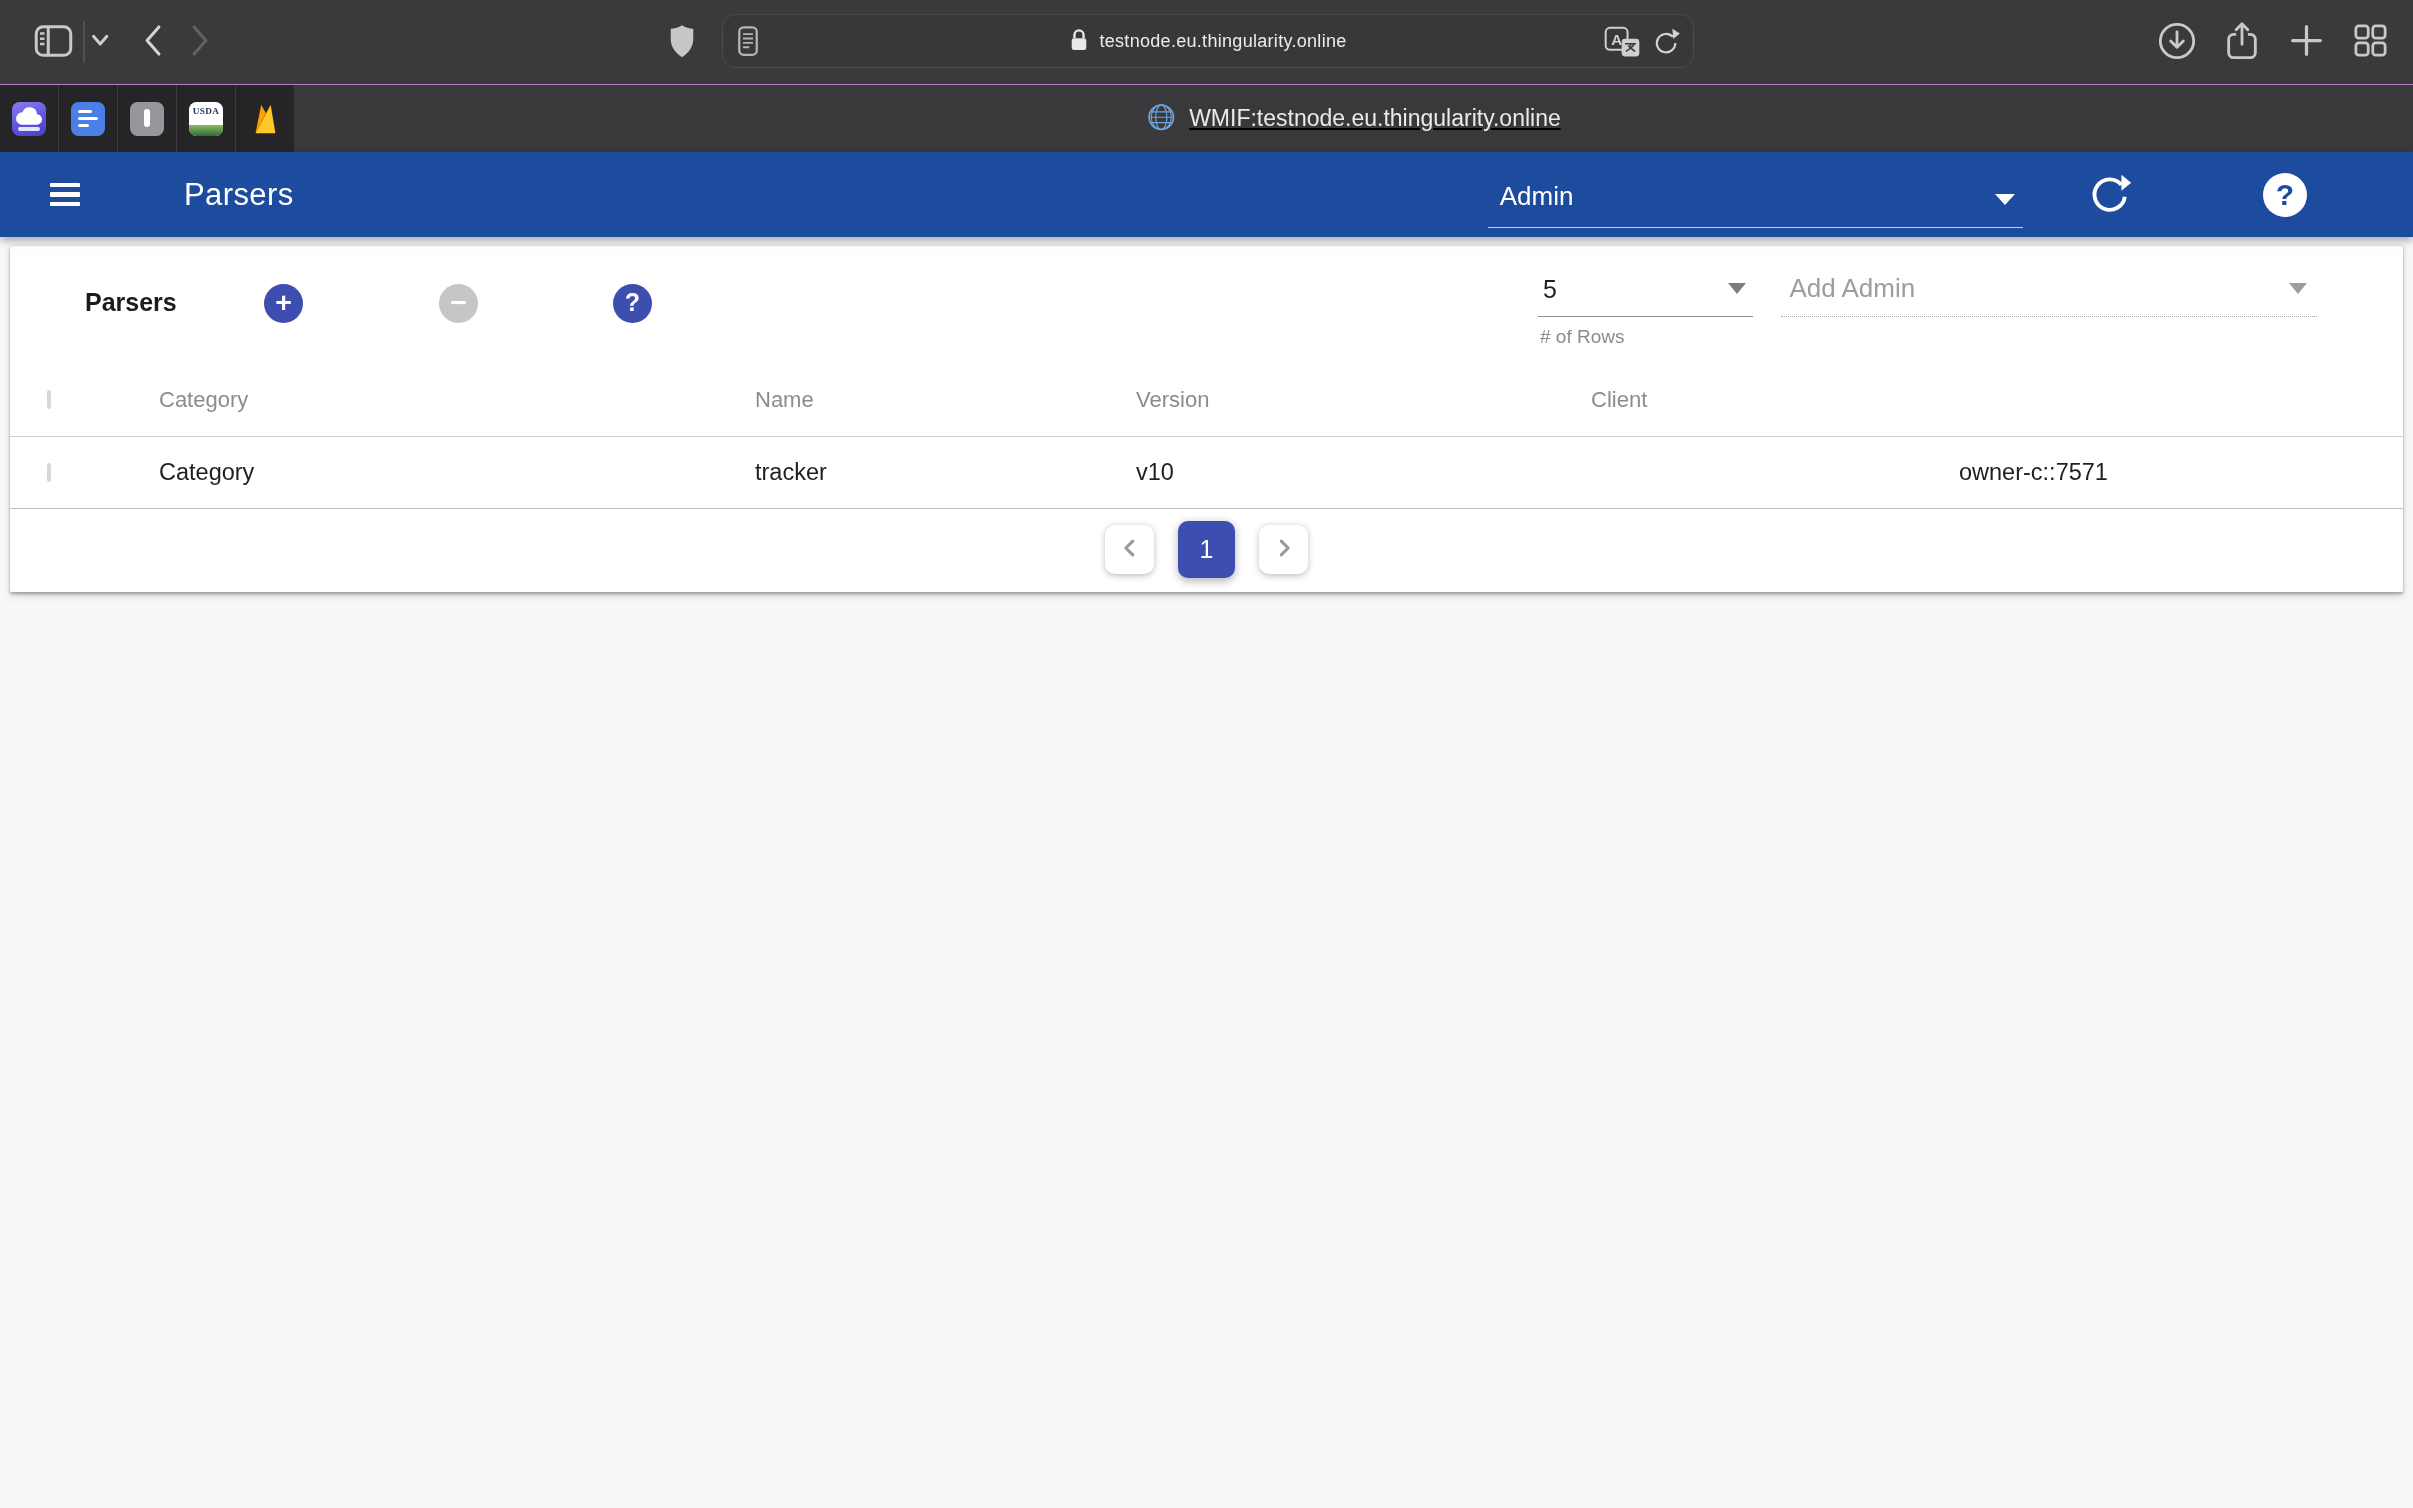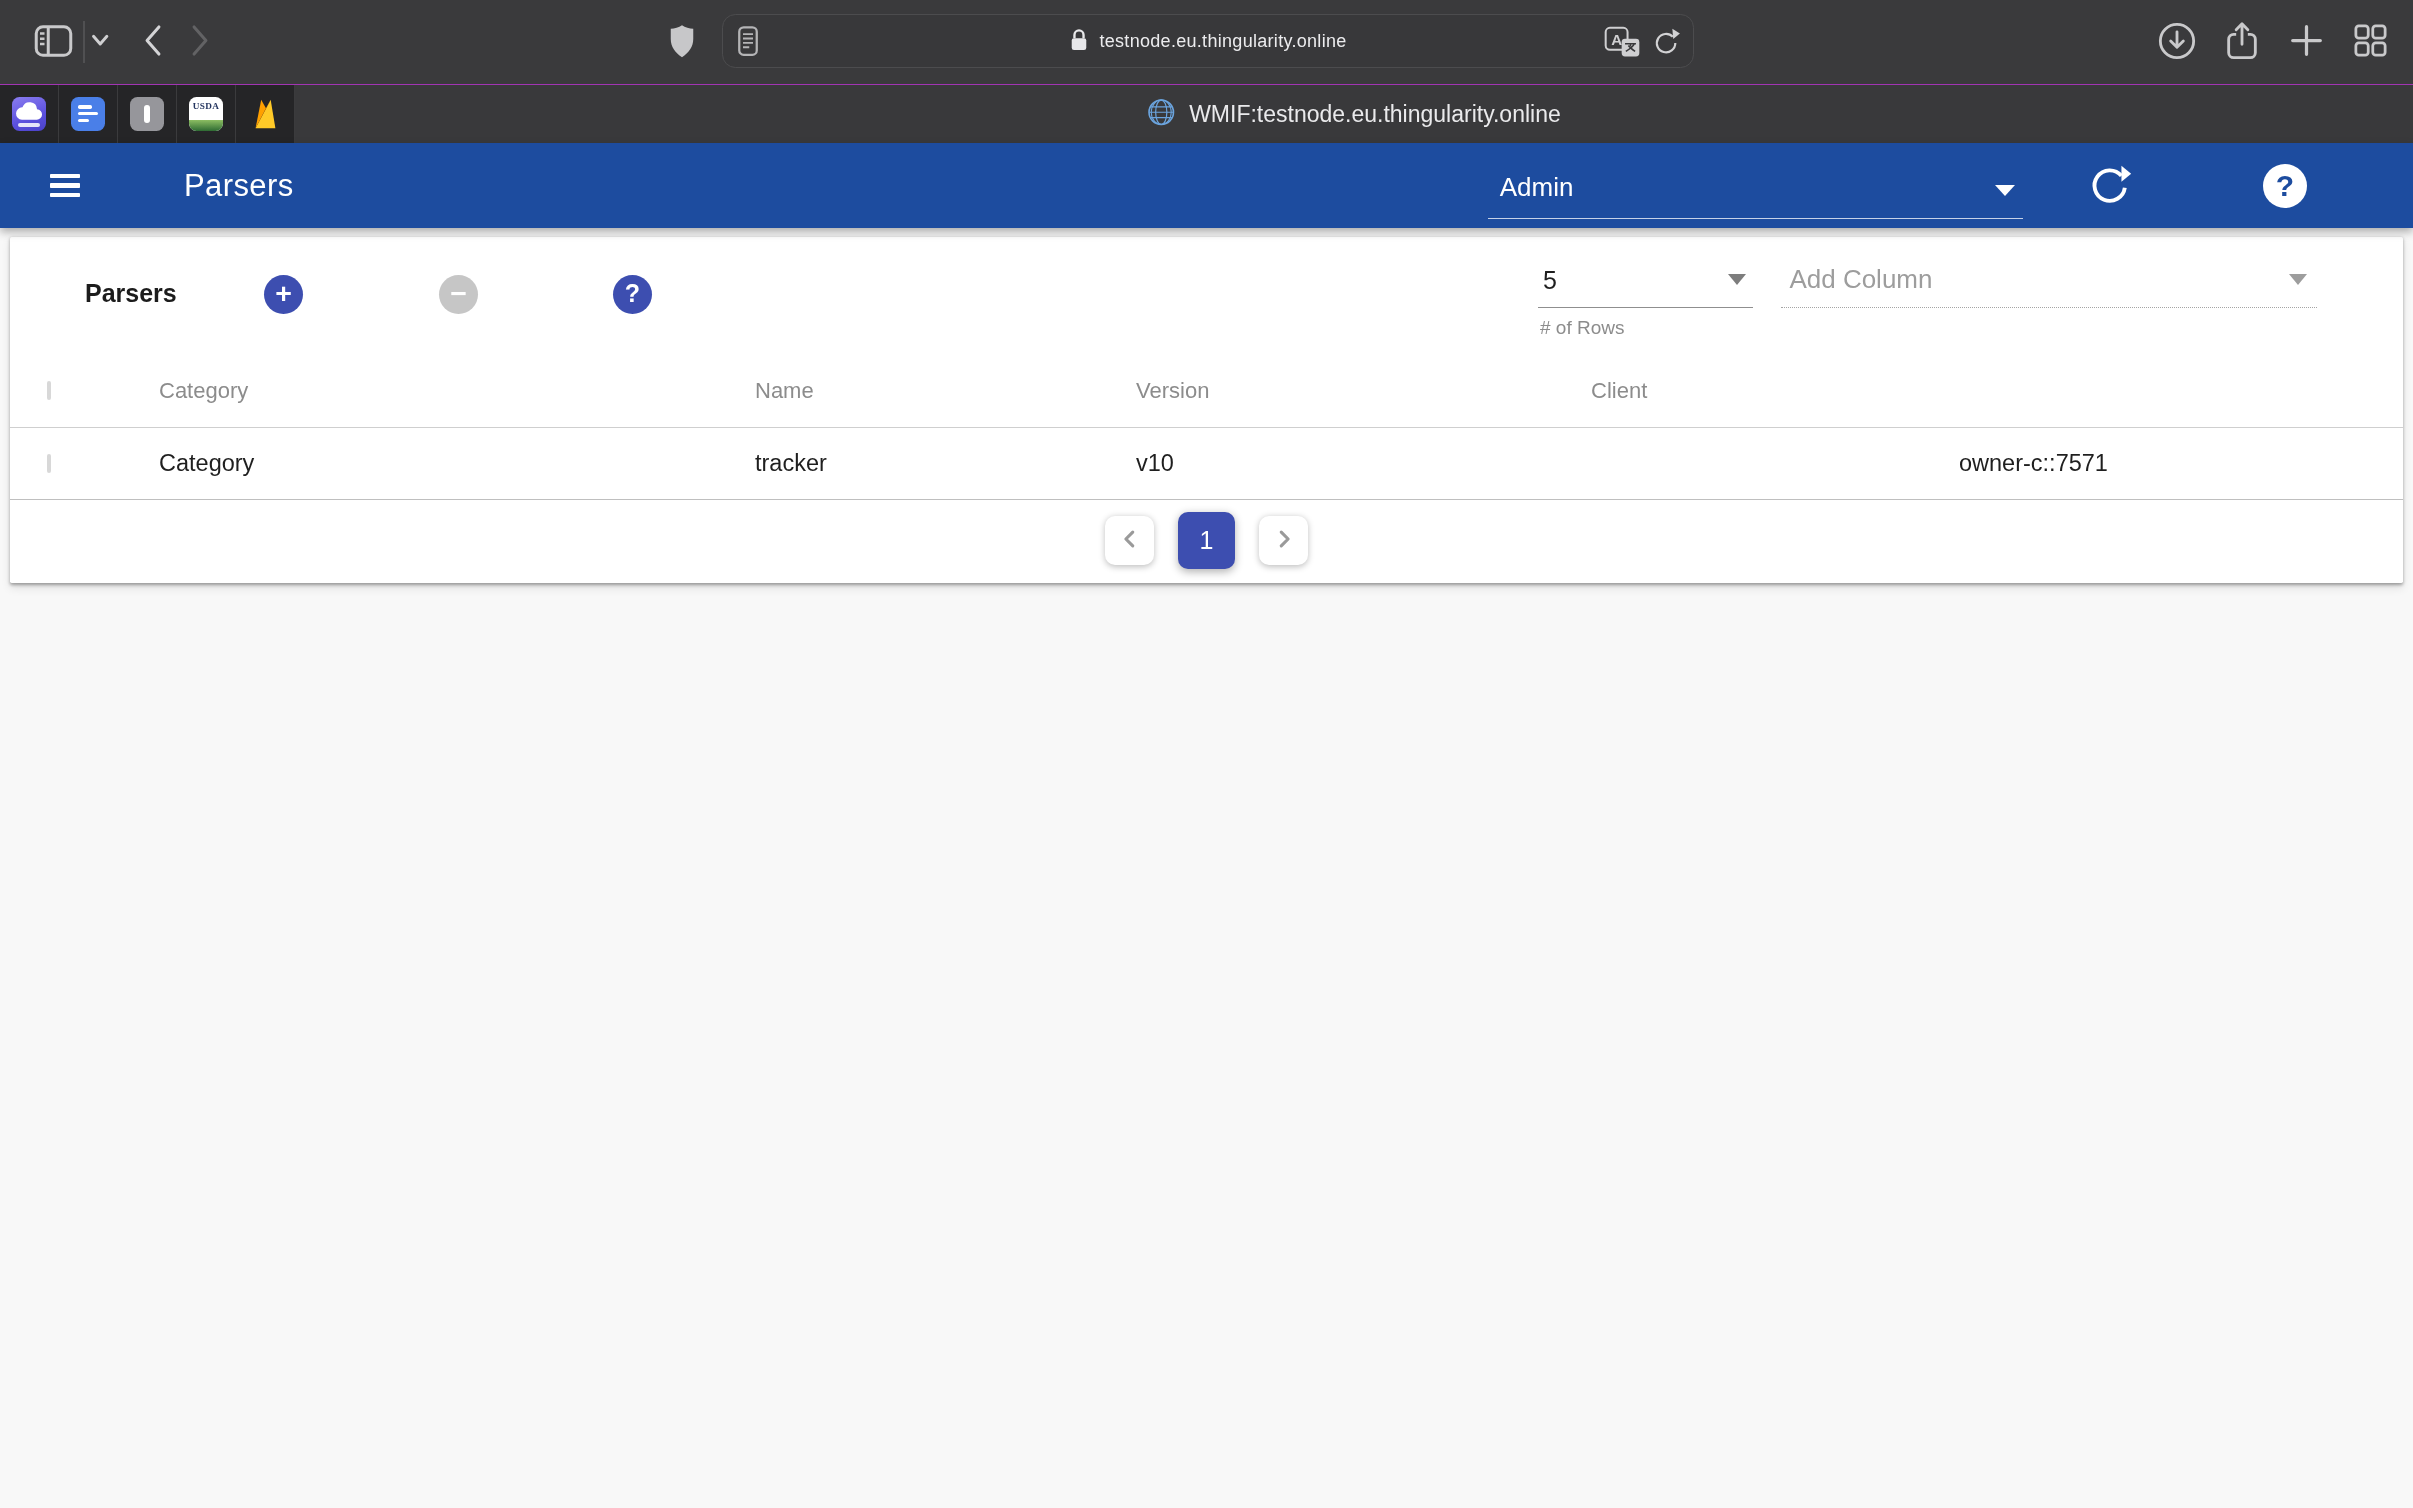--- a/index.html
+++ b/index.html
@@ -22,21 +22,21 @@
              display:flex;align-items:center;justify-content:center;box-sizing:border-box;}
   .reader-ic{position:absolute;left:15px;top:11px;}
   .url-center{display:flex;align-items:center;gap:10px;}
   .url-text{font-size:18px;color:#ececee;letter-spacing:0.3px;}
   .translate-ic{position:absolute;right:52px;top:11px;}
   .reload-ic{position:absolute;right:13.4px;top:12.6px;}
 
   .right-group{position:absolute;right:23.5px;top:0;height:84px;display:flex;align-items:center;gap:25px;}
 
   
-  .tab-bar{height:59px;display:flex;background:#d946ef;border-top:0.8px solid rgba(0,0,0,.25);box-sizing:border-box;}
+  .tab-bar{height:68px;display:flex;background:#f0abfc;border-top:0.8px solid rgba(0,0,0,.25);box-sizing:border-box;text-decoration:underline;}
   .pinned{display:flex;background:#252527;}
   .pinned-tab{width:59px;height:100%;display:flex;align-items:center;justify-content:center;border-right:1.7px solid #3b3b3d;box-sizing:border-box;}
   .favicon{width:34px;height:34px;border-radius:7.5px;position:relative;overflow:hidden;}
   .fav-cloud{background:linear-gradient(160deg,#8a7cf0 0%,#5b50dd 62%,#4a41c8 100%);}
   .fav-cloud .strip{position:absolute;left:5.9px;right:5.9px;bottom:4.2px;height:4.2px;border-radius:2.5px;background:rgba(255,255,255,.85);}
   .fav-docs{background:#4a7fe8;}
   .fav-docs i{position:absolute;left:6.7px;height:3.4px;border-radius:1.7px;background:#fff;display:block;}
   .fav-docs i:nth-child(1){top:8.4px;width:14.2px;}
   .fav-docs i:nth-child(2){top:15px;width:20px;}
   .fav-docs i:nth-child(3){top:22px;width:11px;}
@@ -314,21 +314,21 @@
           <span class="glyph">?</span>
         </button>
 
         <div class="rows-select">
           <span class="val">5</span>
           <span class="tri"></span>
         </div>
         <span class="rows-label"># of Rows</span>
 
         <div class="addcol-select">
-          <span class="val">Add Column</span>
+          <span class="val">Add Admin</span>
           <span class="tri"></span>
         </div>
       </div>
 
       <div class="grid-row thead">
         <div class="cb-cell"><span class="checkbox"></span></div>
         <div class="th">Category</div>
         <div class="th">Name</div>
         <div class="th">Version</div>
         <div class="th">Client</div>

